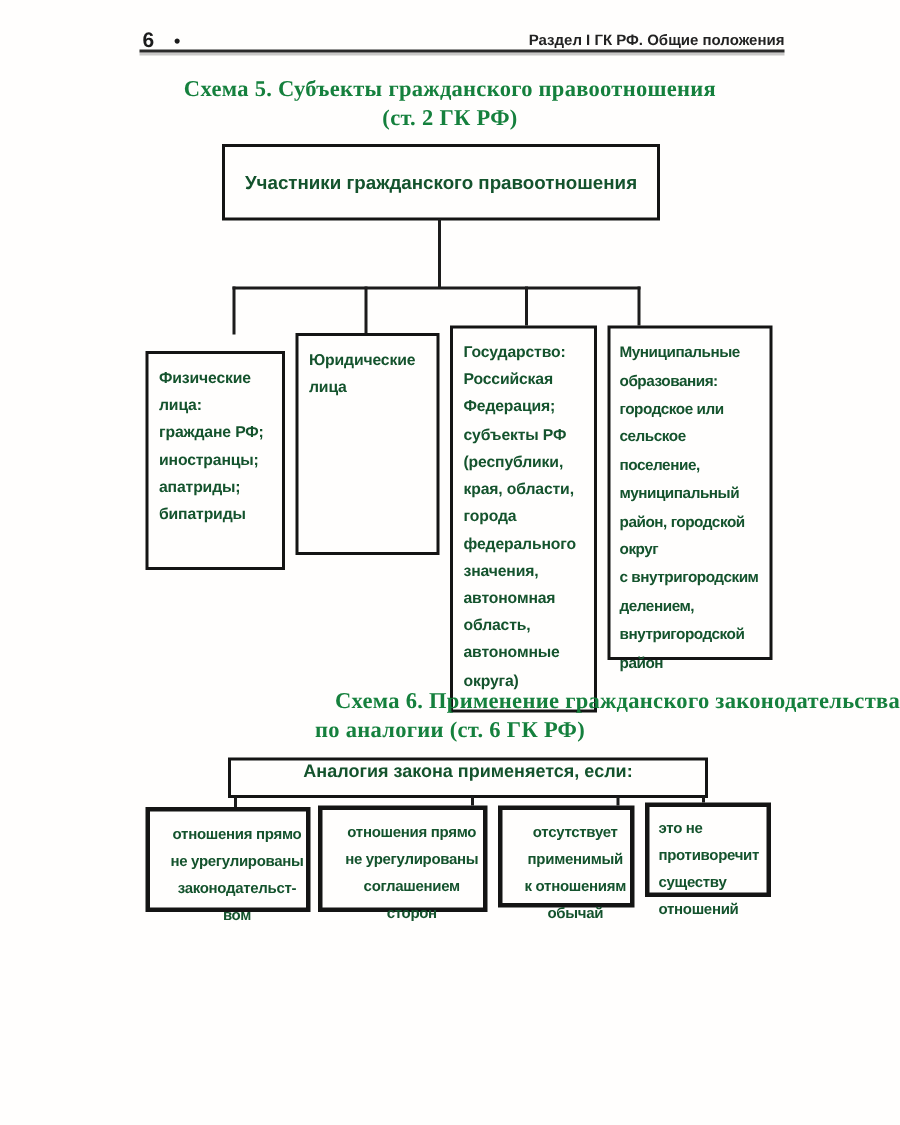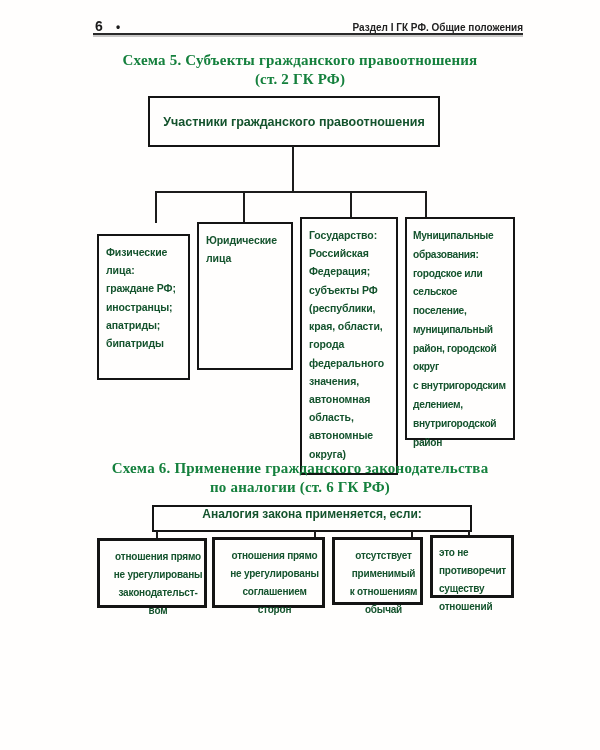--- a/index.html
+++ b/index.html
@@ -39,21 +39,21 @@
   
   .scheme-title {
     position: absolute; left: 0; width: 600px;
     text-align: center;
     font-family: "Liberation Serif", serif;
     font-weight: bold; font-size: 15px; color: #15803d;
     letter-spacing: .2px;
   }
   .t5-1 { top: 52px; }
   .t5-2 { top: 71px; }
-  .t6-1 { top: 460px; }
+  .t6-1 { top: 460px; text-align: right; }
   .t6-2 { top: 479px; }
 
   
   .box {
     position: absolute;
     border: 2px solid #141414;
     background: #fffefd;
     box-sizing: border-box;
   }
   .box-label {

